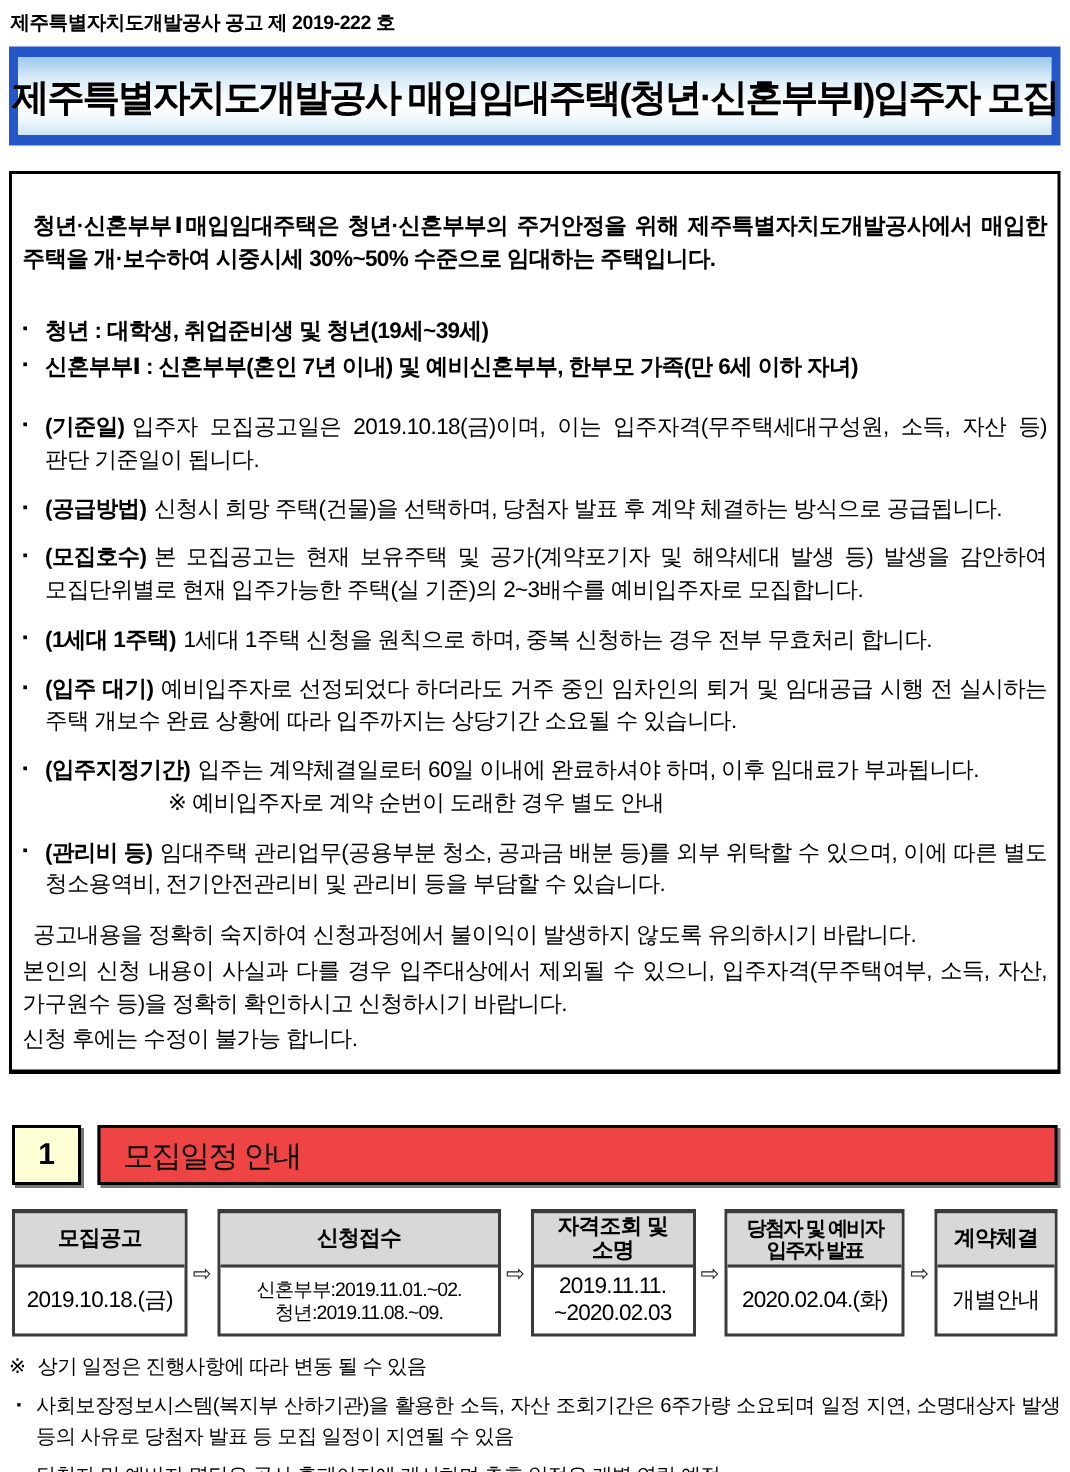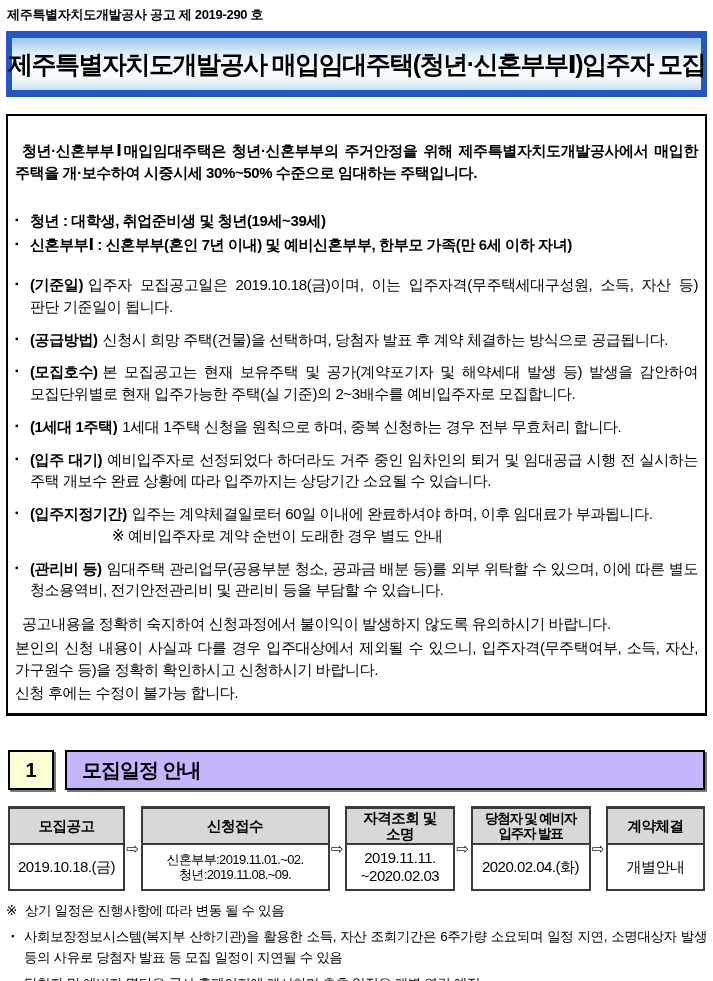--- a/index.html
+++ b/index.html
@@ -48,30 +48,30 @@
 
   
   .section-row{display:flex;gap:11px;margin:34px 2px 16px 2px;}
   .section-num{
     flex:none;width:42px;height:36px;border:2px solid #000;
     background:#ffffd6;display:flex;align-items:center;justify-content:center;
     font-size:20px;font-weight:700;
     box-shadow:2px 2px 0 #777;
   }
   .section-title{
-    flex:1;height:36px;border:2px solid #000;background:#c4b5fd;
+    flex:1;height:36px;border:2px solid #000;background:#ef4444;
     display:flex;align-items:center;padding-left:15px;
-    font-size:20px;font-weight:700;letter-spacing:-1px;
+    font-size:20px;font-weight:400;letter-spacing:-1px;
     box-shadow:2px 2px 0 #777;
   }
 
   
   .flow{display:flex;align-items:center;margin:6px 2px 10px 2px;}
   .step{border:2px solid #3a3a3a;border-top-width:3px;background:#fff;box-sizing:border-box;}
-  .w1{width:117px;}.w2{width:189px;}.w3{width:110px;}.w4{width:120px;}.w5{width:99px;}
+  .w1{width:117px;}.w2{width:189px;}.w3{width:110px;}.w4{width:120px;}.w5{width:82px;}
   .step-header{
     background:#d8d8d8;border-bottom:2px solid #3a3a3a;
     min-height:34px;display:flex;flex-direction:column;align-items:center;justify-content:center;
     font-weight:700;font-size:14.5px;line-height:1.12;letter-spacing:-0.5px;
   }
   .w4 .step-header{font-size:13.5px;letter-spacing:-1.2px;}
   .step-body{
     min-height:44px;display:flex;flex-direction:column;align-items:center;justify-content:center;
     font-size:15px;line-height:1.18;letter-spacing:-0.5px;
   }
@@ -82,21 +82,21 @@
   .footnotes{font-size:13.5px;line-height:1.55;margin-top:10px;letter-spacing:-0.4px;}
   .fn-head .marker{width:19px;font-size:13.5px;padding-top:0;}
   .fn-item{margin-top:5px;text-align:justify;word-break:keep-all;}
   .fn-item .marker{width:13px;margin-left:5px;font-size:9px;}
 </style>
 </head>
 <body>
 
 <div class="page">
 
-  <div class="notice-line">제주특별자치도개발공사 공고 제 2019-290 호</div>
+  <div class="notice-line">제주특별자치도개발공사 공고 제 2019-222 호</div>
 
   <div class="banner">
     <span>제주특별자치도개발공사 매입임대주택(청년·신혼부부Ⅰ)입주자 모집</span>
   </div>
 
   <div class="main-box">
 
     <p class="para-summary">청년·신혼부부Ⅰ매입임대주택은 청년·신혼부부의 주거안정을 위해 제주특별자치도개발공사에서 매입한 주택을 개·보수하여 시중시세 30%~50% 수준으로 임대하는 주택입니다.</p>
 
     <div class="elig">

